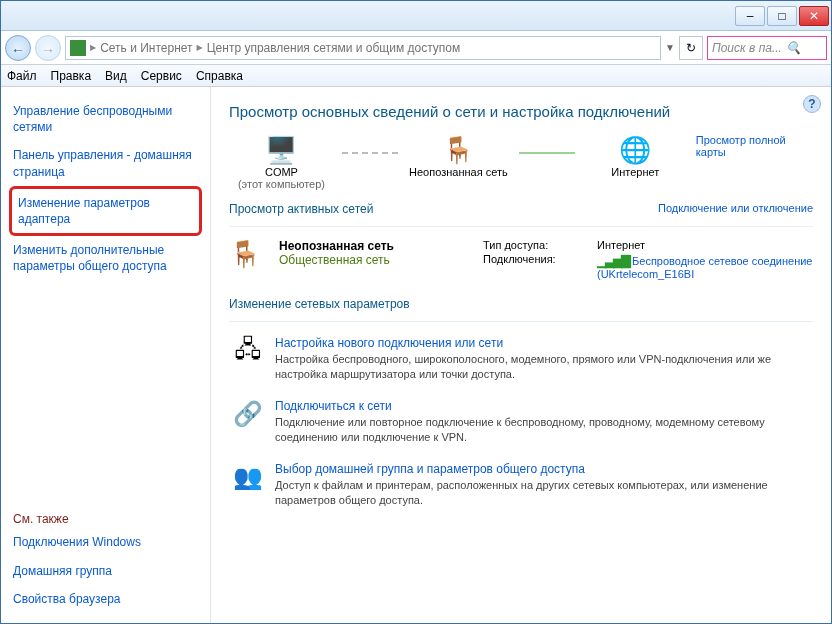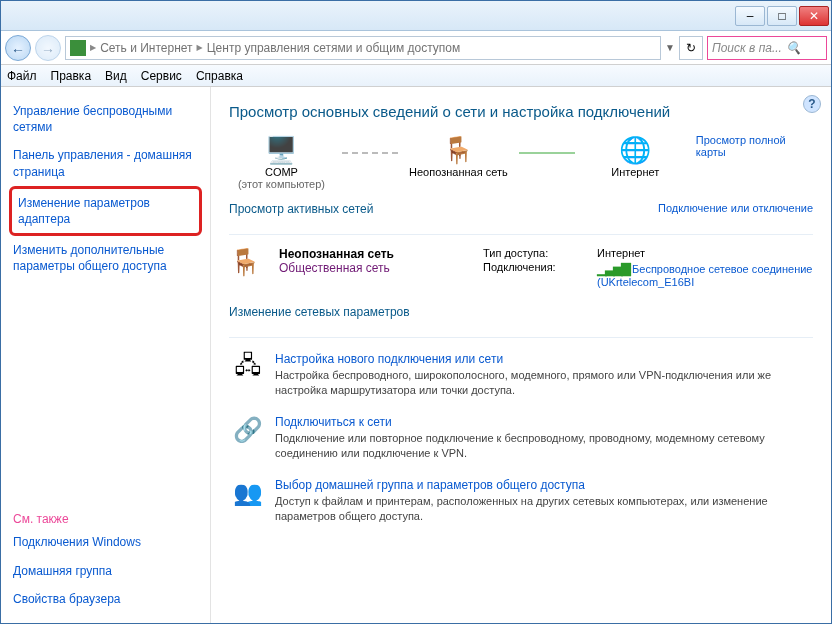--- a/index.html
+++ b/index.html
@@ -16,32 +16,32 @@
   .addrbar .sep { color: #888; font-size: 8px; }
   .addr-icon { width: 16px; height: 16px; background: #3b8f3b; display: inline-block; }
   .refresh { width: 24px; height: 24px; border: 1px solid #b8c8d8; display: flex; align-items: center; justify-content: center; }
   .search { width: 120px; height: 24px; border: 1px solid #ec4899; display: flex; align-items: center; padding: 0 4px; color: #888; font-style: italic; gap: 4px; }
   .menubar { height: 22px; background: linear-gradient(#f7fbff,#e9f2fb); border-bottom: 1px solid #d0d0d0; display: flex; align-items: center; padding: 0 6px; gap: 14px; font-size: 12px; }
   .body { flex: 1; display: flex; overflow: hidden; }
   .sidebar { width: 210px; background: #fff; border-right: 1px solid #e3e3e3; padding: 10px 8px; display: flex; flex-direction: column; }
   .side-link { color: #0a5ad0; padding: 6px 4px; cursor: pointer; line-height: 1.35; }
   .side-link.hl { border: 3px solid #d22; border-radius: 6px; padding: 6px 6px; }
   .side-spacer { flex: 1; }
-  .side-h { color: #ec4899; padding: 6px 4px 2px; }
+  .side-h { color: #7f1d1d; padding: 6px 4px 2px; }
   .content { flex: 1; padding: 12px 18px 12px 18px; overflow: auto; position: relative; }
   .help-icon { position: absolute; top: 8px; right: 10px; width: 18px; height: 18px; border-radius: 50%; background: #cfe4ff; color: #2a5a8a; display: flex; align-items: center; justify-content: center; font-weight: bold; border: 1px solid #9bb7d3; }
   .h1 { color: #0a5a8a; font-size: 15px; margin: 4px 0 14px; }
   .netmap { display: flex; align-items: flex-start; gap: 8px; margin-bottom: 12px; }
   .node { display: flex; flex-direction: column; align-items: center; width: 110px; font-size: 11px; text-align: center; }
   .node .ico { width: 40px; height: 32px; display: flex; align-items: center; justify-content: center; font-size: 26px; }
   .node .sub { color: #666; }
   .dash { flex: 0 0 56px; border-top: 2px dashed #bbb; margin-top: 18px; }
   .solid { flex: 0 0 56px; border-top: 2px solid #9ad29a; margin-top: 18px; }
   .maplink { margin-left: auto; color: #0a5ad0; cursor: pointer; font-size: 11px; }
-  .section-h { color: #0a5a8a; font-size: 12px; margin: 7px 0 6px; border-bottom: 1px solid #e6eef6; padding-bottom: 18px; display: flex; }
+  .section-h { color: #0a5a8a; font-size: 12px; margin: 7px 0 6px; border-bottom: 1px solid #e6eef6; padding-bottom: 10px; display: flex; }
   .section-h .rlink { margin-left: auto; color: #0a5ad0; font-size: 11px; cursor: pointer; }
   .active-net { display: flex; gap: 14px; padding: 6px 0 10px; }
   .an-left { display: flex; gap: 10px; flex: 0 0 240px; }
   .an-left .ico { width: 40px; height: 32px; font-size: 26px; }
   .an-left .name { font-weight: bold; }
   .an-right { flex: 1; display: grid; grid-template-columns: 110px 1fr; row-gap: 2px; column-gap: 4px; font-size: 11px; align-content: start; }
   .an-right .val-link { color: #0a5ad0; cursor: pointer; }
   .signal { color: #2a9a2a; letter-spacing: -2px; font-size: 13px; }
   .opt { display: flex; gap: 10px; padding: 8px 2px; }
   .opt .ico { width: 34px; height: 30px; flex: 0 0 34px; font-size: 24px; display: flex; align-items: center; justify-content: center; }
@@ -122,21 +122,21 @@
 
       <div class="section-h">
         <span>Просмотр активных сетей</span>
         <span class="rlink">Подключение или отключение</span>
       </div>
       <div class="active-net">
         <div class="an-left">
           <div class="ico">🪑</div>
           <div>
             <div class="name">Неопознанная сеть</div>
-            <div style="color:#701a75">Общественная сеть</div>
+            <div style="color:#4d7c0f">Общественная сеть</div>
           </div>
         </div>
         <div class="an-right">
           <div>Тип доступа:</div>
           <div>Интернет</div>
           <div>Подключения:</div>
           <div class="val-link">
             <span class="signal">▁▃▅▇</span>
             <span>Беспроводное сетевое соединение (UKrtelecom_E16BI</span>
           </div>

